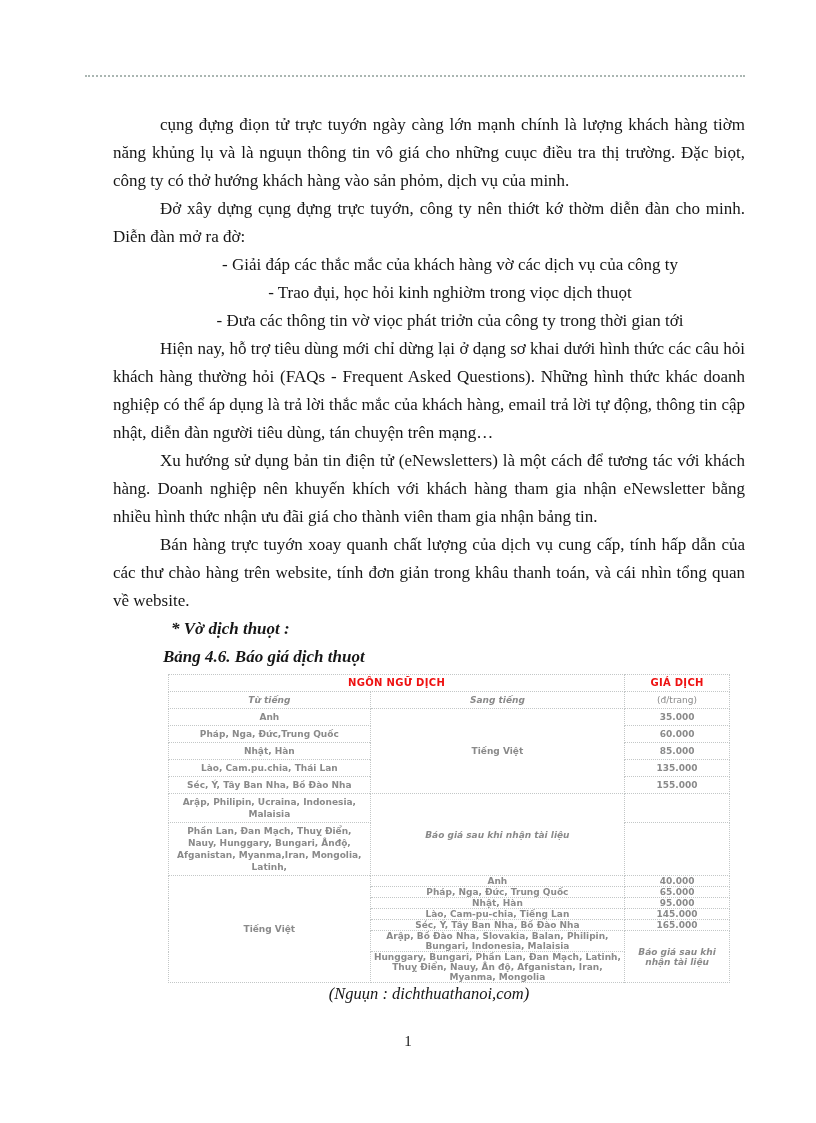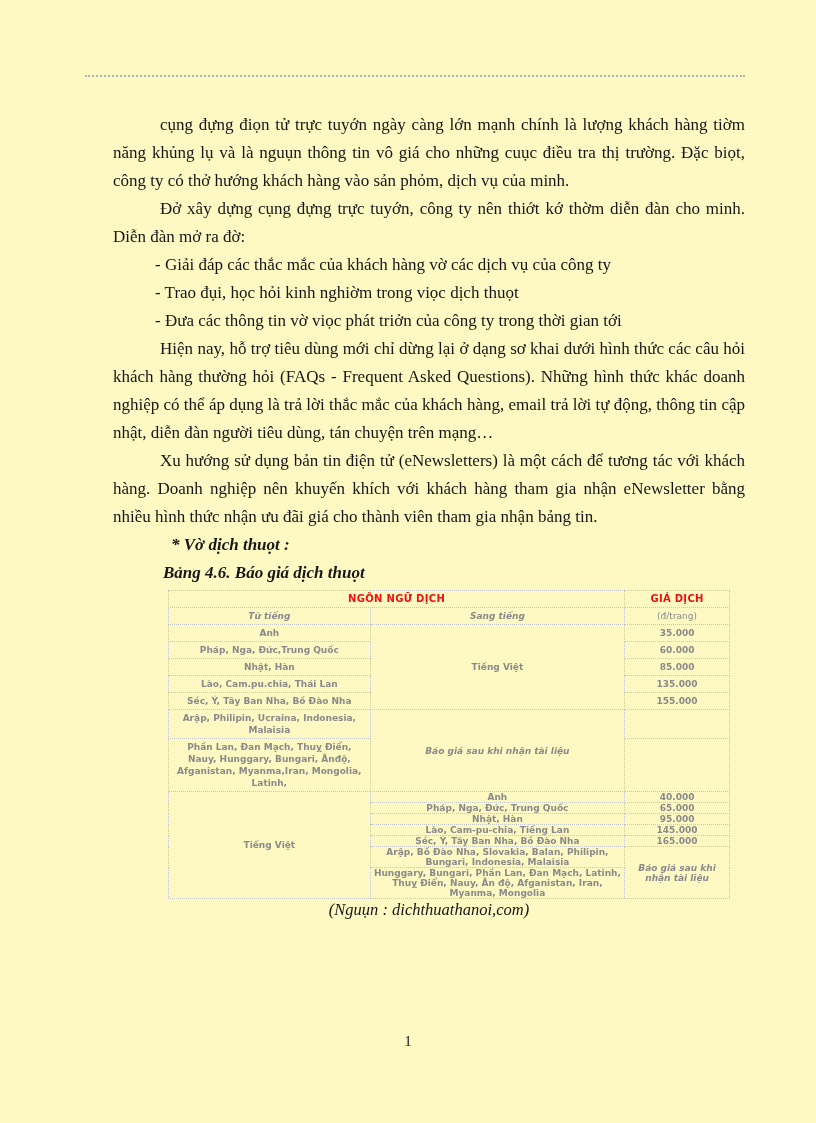--- a/index.html
+++ b/index.html
@@ -5,37 +5,37 @@
   :root{
     --table-header-red:#ee1111;
     --table-text-gray:#8a8a8a;
   }
   *{box-sizing:border-box;margin:0;padding:0;}
   html,body{background:#e9e9e9;}
   .page{
     position:relative;
     width:816px;height:1123px;
     margin:0 auto;
-    background:#fef9c3;
+    background:#ffffff;
     font-family:"Liberation Serif","DejaVu Serif",serif;
     color:#161616;
     overflow:hidden;
   }
   .header-rule{
     position:absolute;top:75px;left:85px;width:660px;
     border-top:2px dotted #aab6b2;
     height:0;
   }
   .content{
     position:absolute;top:111px;left:113px;width:632px;
     font-size:17px;line-height:28px;text-align:justify;
   }
   .content p{margin:0;}
   .para{text-indent:47px;}
-  .bullet{text-indent:42px;text-align:left;}
+  .bullet{text-indent:42px;text-align:center;}
   .heading-c{text-indent:47px;font-weight:bold;}
   .note-heading{text-indent:58px;font-weight:bold;font-style:italic;}
   .table-caption{text-indent:50px;font-weight:bold;font-style:italic;}
   table.price-table{
     border-collapse:collapse;
     margin-left:55px;margin-top:3px;
     width:562px;
     font-family:"DejaVu Sans","Liberation Sans",sans-serif;
     font-size:9px;font-weight:bold;
     color:var(--table-text-gray);
@@ -71,20 +71,21 @@
   <div class="header-rule"></div>
 
   <div class="content">
     <p class="para">cụng đựng điọn tử trực tuyớn ngày càng lớn mạnh chính là lượng khách hàng tiờm năng khủng lụ và là nguụn thông tin vô giá cho những cuục điều tra thị trường. Đặc biọt, công ty có thở hướng khách hàng vào sản phỏm, dịch vụ của minh.</p>
     <p class="para">Đở xây dựng cụng đựng trực tuyớn, công ty nên thiớt kớ thờm diễn đàn cho minh. Diễn đàn mở ra đờ:</p>
     <p class="bullet">- Giải đáp các thắc mắc của khách hàng vờ các dịch vụ của công ty</p>
     <p class="bullet">- Trao đụi, học hỏi kinh nghiờm trong viọc dịch thuọt</p>
     <p class="bullet">- Đưa các thông tin vờ viọc phát triởn của công ty trong thời gian tới</p>
     <p class="para">Hiện nay, hỗ trợ tiêu dùng mới chỉ dừng lại ở dạng sơ khai dưới hình thức các câu hỏi khách hàng thường hỏi (FAQs - Frequent Asked Questions). Những hình thức khác doanh nghiệp có thể áp dụng là trả lời thắc mắc của khách hàng, email trả lời tự động, thông tin cập nhật, diễn đàn người tiêu dùng, tán chuyện trên mạng…</p>
     <p class="para">Xu hướng sử dụng bản tin điện tử (eNewsletters) là một cách để tương tác với khách hàng. Doanh nghiệp nên khuyến khích với khách hàng tham gia nhận eNewsletter bằng nhiều hình thức nhận ưu đãi giá cho thành viên tham gia nhận bảng tin.</p>
+    <p class="para">Bán hàng trực tuyớn xoay quanh chất lượng của dịch vụ cung cấp, tính hấp dẫn của các thư chào hàng trên website, tính đơn giản trong khâu thanh toán, và cái nhìn tổng quan về website.</p>
     <p class="note-heading">* Vờ dịch thuọt :</p>
     <p class="table-caption">Bảng 4.6. Báo giá dịch thuọt</p>
 
     <table class="price-table">
       <colgroup>
         <col style="width:202px">
         <col style="width:255px">
         <col style="width:105px">
       </colgroup>
       <tbody>

